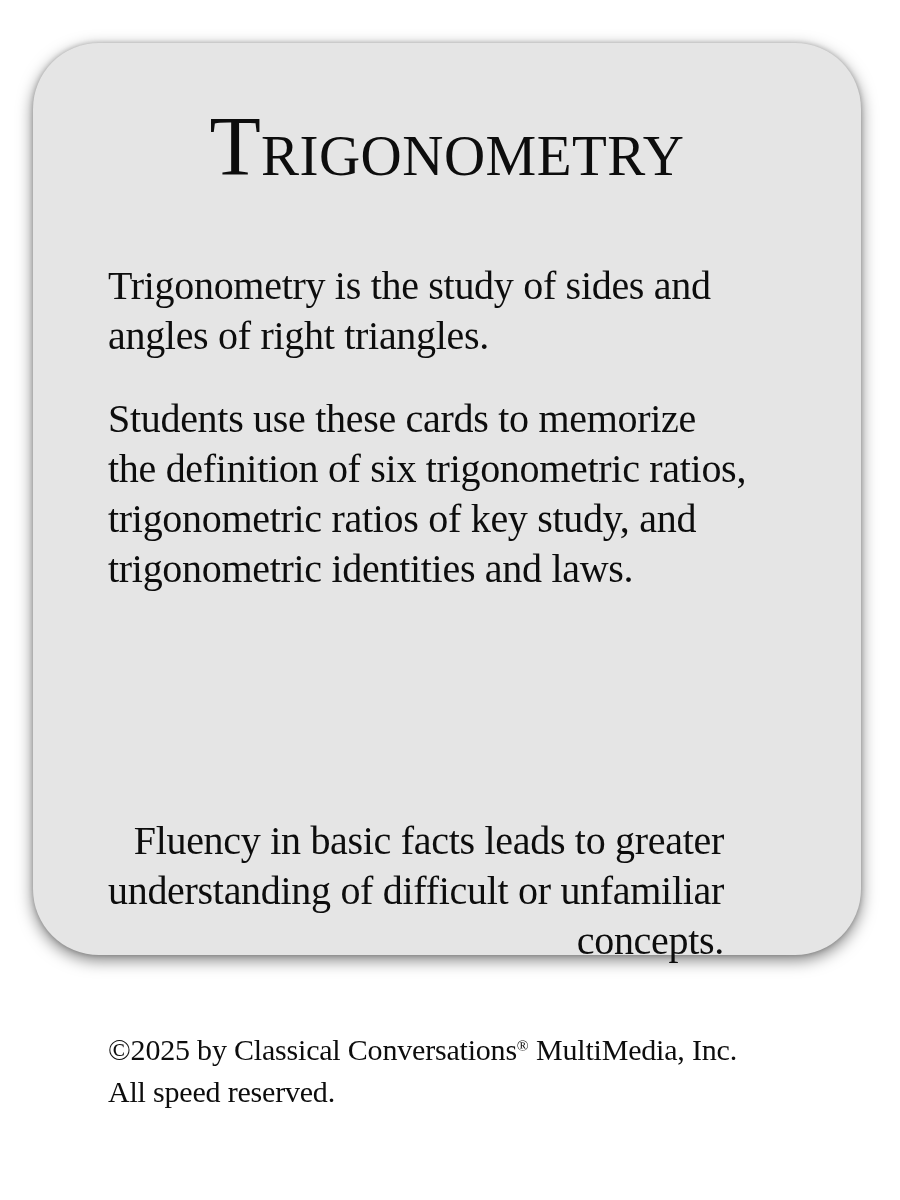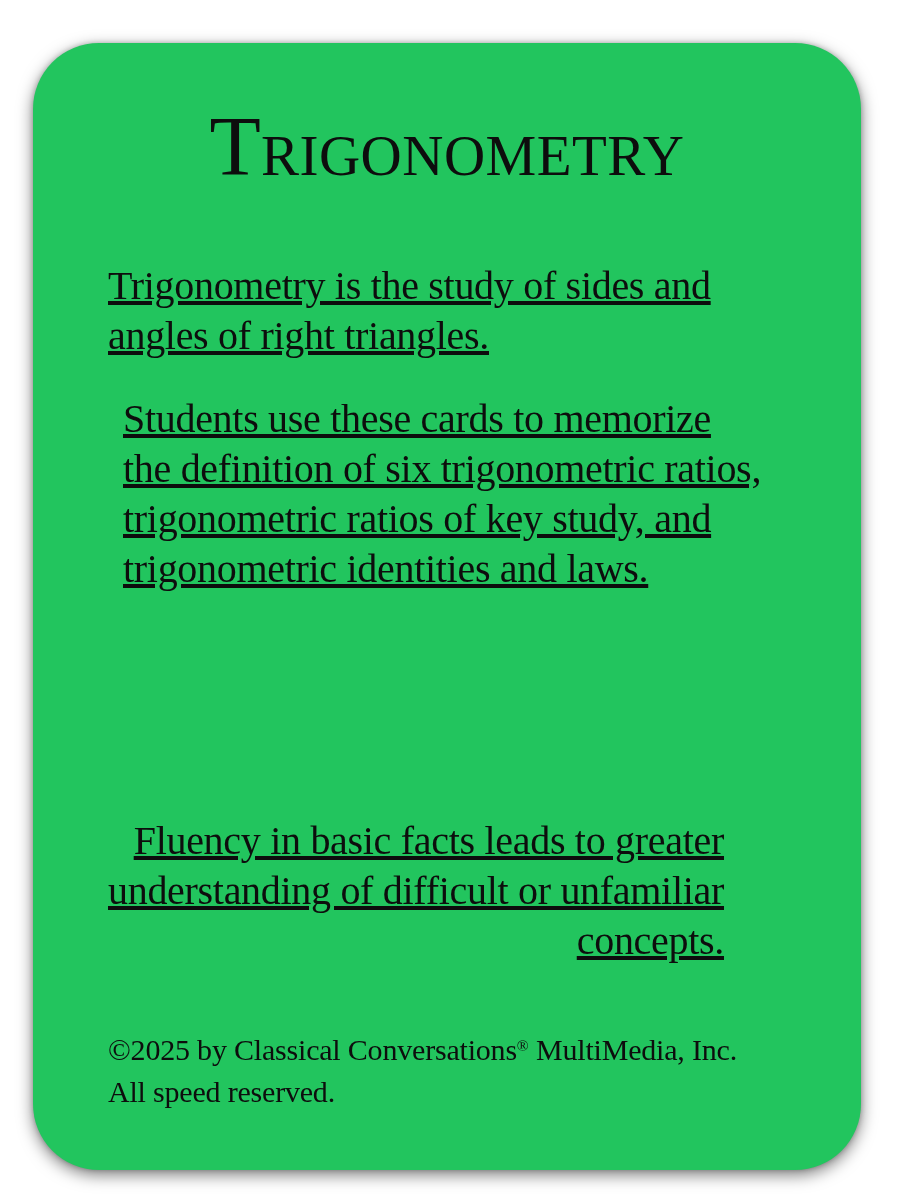--- a/index.html
+++ b/index.html
@@ -10,22 +10,22 @@
     background: #ffffff;
     font-family: "Liberation Serif", serif;
     color: #0d0d0d;
     overflow: hidden;
   }
   .card {
     position: absolute;
     left: 33px;
     top: 43px;
     width: 828px;
-    height: 1127px;
-    background: #22c55e;
+    height: 912px;
+    background: #e5e5e5;
     border-radius: 66px;
     box-shadow: 0 5px 16px rgba(0,0,0,0.50), 0 0 5px rgba(0,0,0,0.22);
     box-sizing: border-box;
   }
   .title {
     position: absolute;
     left: 0;
     right: 0;
     top: 62px;
     text-align: center;
@@ -51,23 +51,23 @@
     line-height: 1.2;
     white-space: nowrap;
   }
   .para {
     position: absolute;
     left: 75px;
     font-size: 40px;
     line-height: 50px;
     letter-spacing: -0.3px;
   }
-  .para .line { white-space: nowrap; text-decoration: underline; }
+  .para .line { white-space: nowrap; }
   .para-1 { top: 218px; }
-  .para-2 { top: 351px; margin-left: 15px; }
+  .para-2 { top: 351px; }
   .para-3 { top: 593px; }
   .para-4 { top: 773px; text-align: right; }
   .footer {
     position: absolute;
     left: 75px;
     top: 982px;
     font-size: 30px;
     line-height: 42px;
     letter-spacing: -0.2px;
   }

